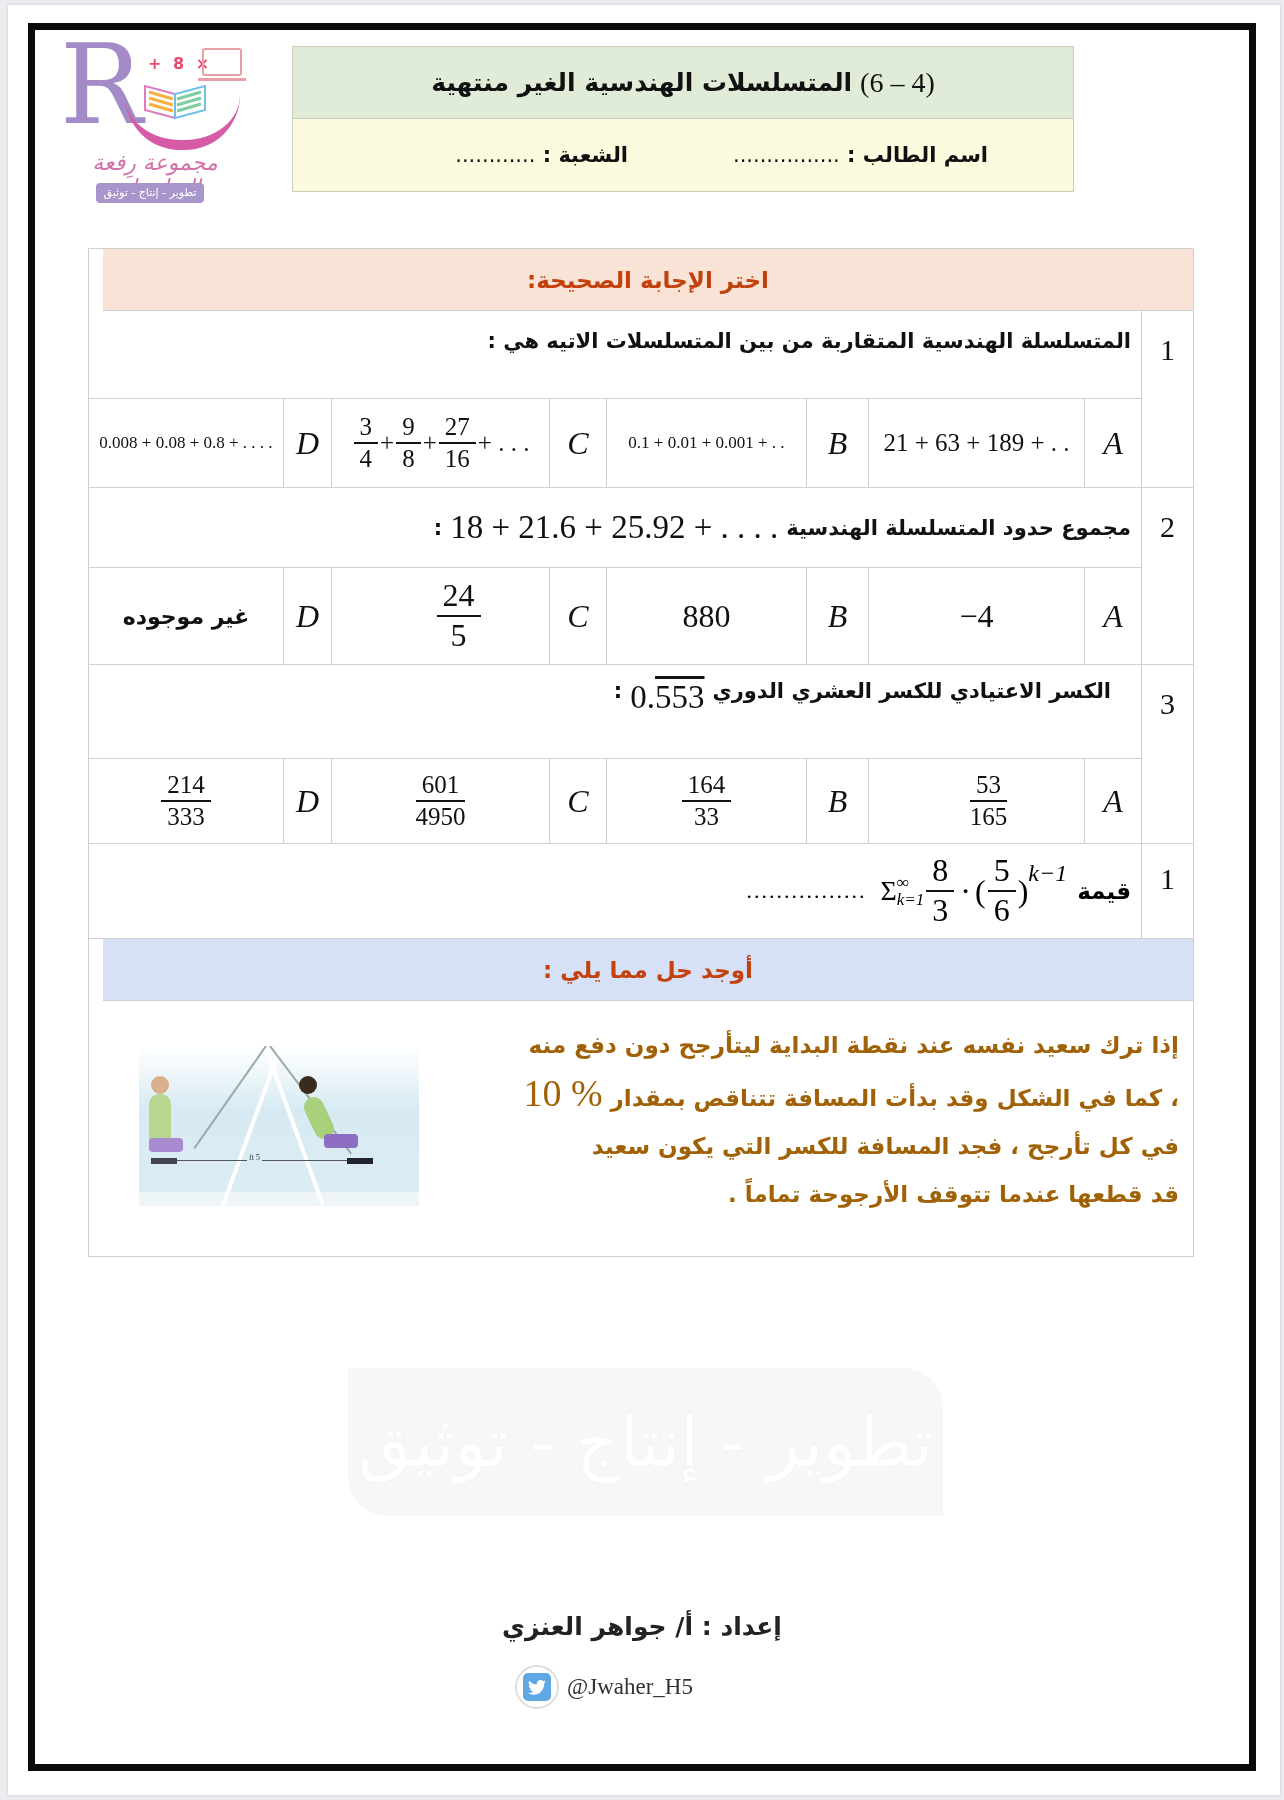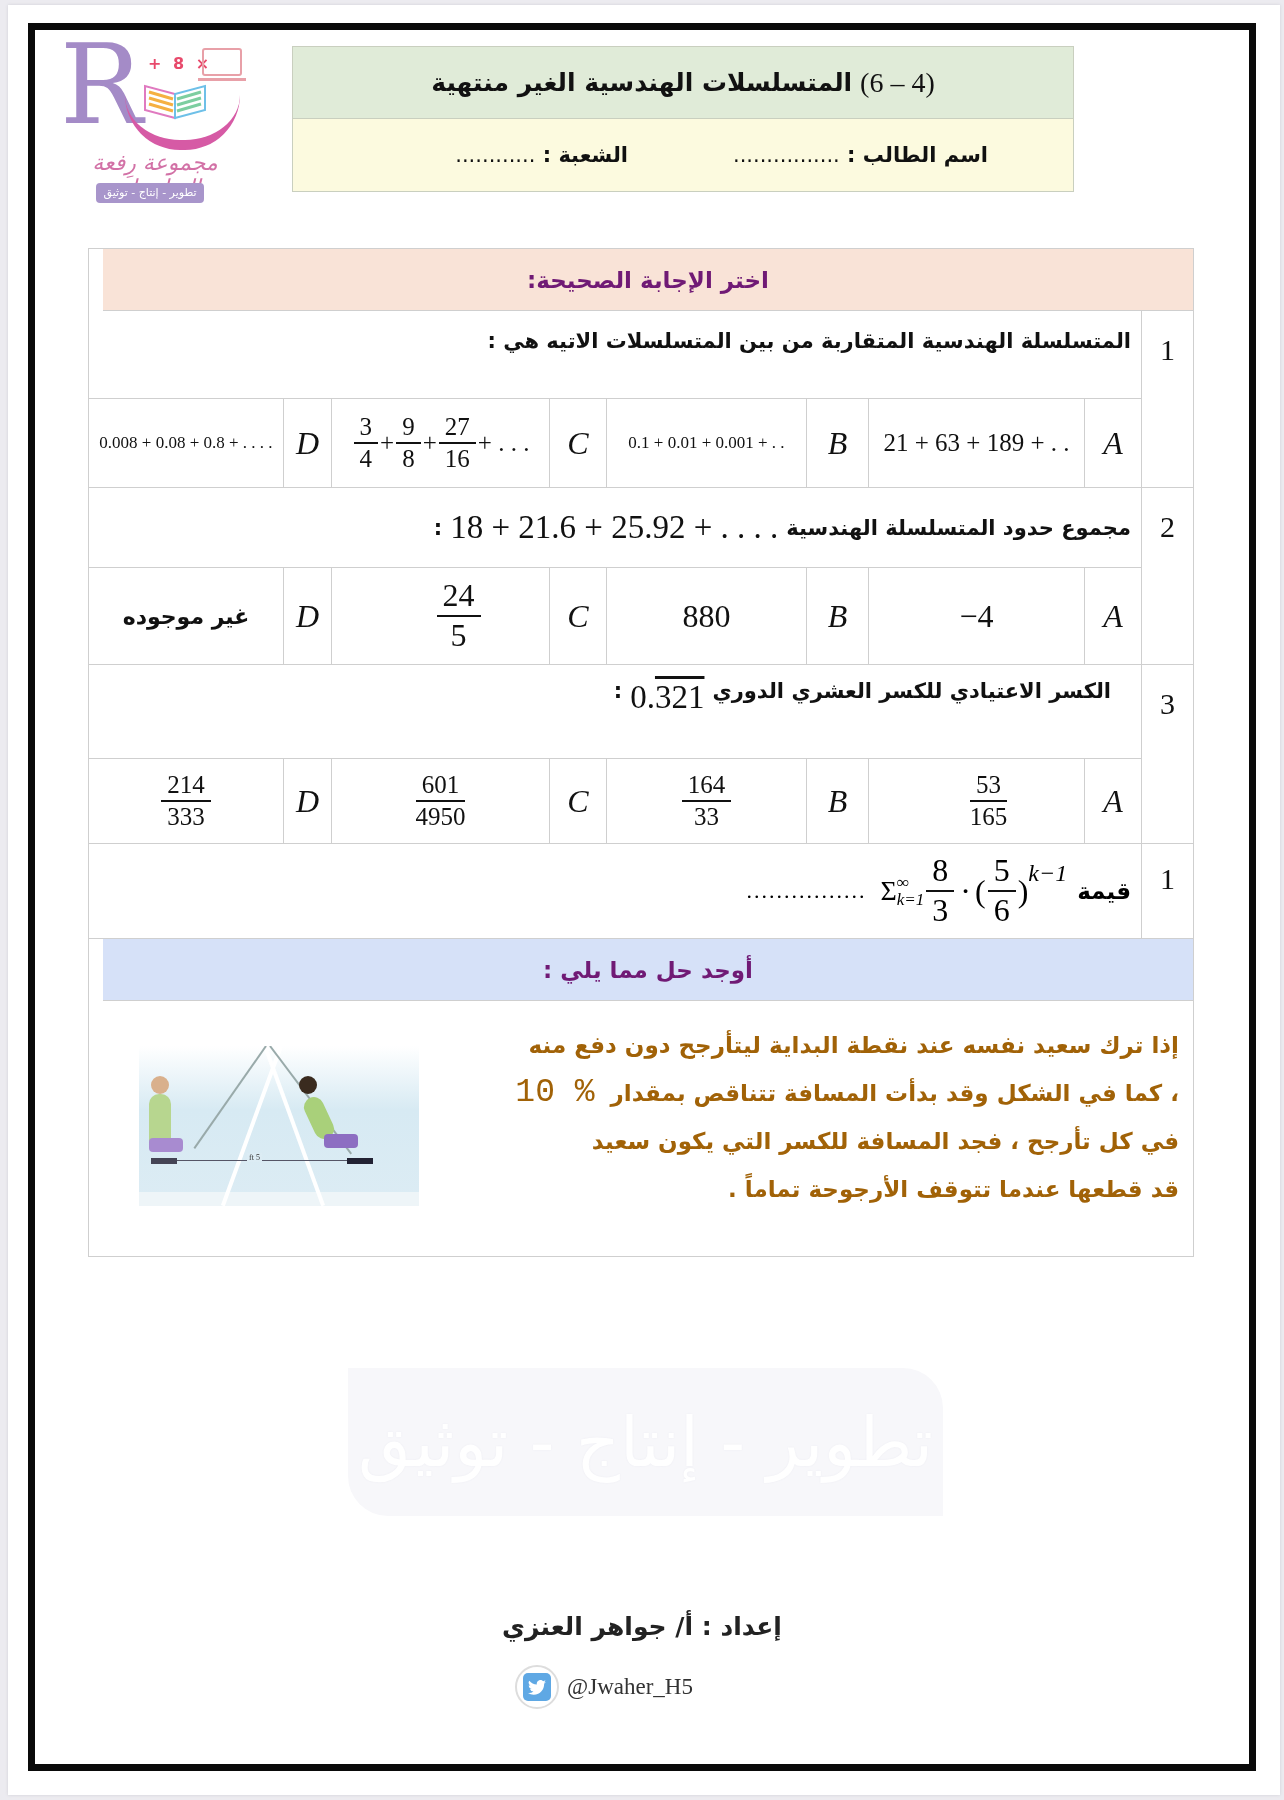--- a/index.html
+++ b/index.html
@@ -22,21 +22,21 @@
   
   .hdr { position: absolute; left: 292px; top: 46px; width: 782px; height: 146px; border: 1px solid #c9cfbf; }
   .hdr-title { height: 72px; background: #e0ebd8; border-bottom: 1px solid #c9cfbf; display: flex; align-items: center; justify-content: center; direction: rtl; font-size: 25px; font-weight: bold; color: #111; }
   .hdr-title .num { font-family: "Liberation Serif", serif; font-weight: normal; font-size: 28px; margin-left: 8px; }
   .hdr-fields { height: 72px; background: #fcfadf; display: flex; align-items: center; direction: rtl; font-size: 21px; font-weight: bold; color: #111; padding-right: 85px; }
   .hdr-fields .dots { font-weight: normal; letter-spacing: 1px; }
   .fld-student { width: 360px; }
 
   
   .tbl { position: absolute; left: 88px; top: 248px; width: 1106px; border: 1px solid #cfcfcf; direction: rtl; }
-  .sec-head { display: flex; align-items: center; justify-content: center; font-size: 23px; font-weight: bold; color: #701a75; border-bottom: 1px solid #cfcfcf; margin-left: 14px; }
+  .sec-head { display: flex; align-items: center; justify-content: center; font-size: 23px; font-weight: bold; color: #c2410c; border-bottom: 1px solid #cfcfcf; margin-left: 14px; }
   .sec-pink { background: #f9e3d7; height: 62px; }
   .sec-yellow { background: #fbf1d6; height: 62px; }
   .sec-blue { background: #d6e1f8; height: 62px; }
   .q { display: flex; border-bottom: 1px solid #cfcfcf; }
   .q-num { width: 52px; border-left: 1px solid #cfcfcf; font-family: "Liberation Serif", serif; font-size: 30px; text-align: center; padding-top: 22px; color: #111; }
   .q-body { flex: 1; }
   .q-stem { display: flex; align-items: center; padding-right: 10px; font-size: 21px; font-weight: bold; color: #111; border-bottom: 1px solid #cfcfcf; }
   .q-stem .math { font-family: "Liberation Serif", serif; font-weight: normal; font-size: 33px; margin: 0 8px; direction: ltr; }
   .opts { display: flex; }
   .opt-l { width: 57px; border-left: 1px solid #cfcfcf; display: flex; align-items: center; justify-content: center; font-family: "Liberation Serif", serif; font-style: italic; font-size: 32px; color: #111; }
@@ -50,21 +50,21 @@
   .ar-bold { font-family: "DejaVu Sans", sans-serif; font-weight: bold; font-size: 22px; direction: rtl; }
   .over { text-decoration: overline; }
 
   .fill-row { display: flex; height: 95px; border-bottom: 1px solid #cfcfcf; }
   .fill-body { flex: 1; display: flex; align-items: center; padding-right: 10px; font-size: 23px; font-weight: bold; }
   .fill-body .math { font-family: "Liberation Serif", serif; font-weight: normal; font-size: 32px; direction: ltr; display: inline-flex; align-items: center; margin-right: 10px; }
   .fill-body .dots { font-family: "Liberation Serif", serif; font-weight: normal; font-size: 22px; letter-spacing: 2px; margin-right: 14px; direction: ltr; }
 
   .prob { height: 255px; display: flex; direction: rtl; position: relative; }
   .prob-text { width: 680px; padding: 20px 14px 0 0; font-size: 23px; font-weight: bold; line-height: 48px; color: #a16207; }
-  .prob-text .pct { font-family: Liberation Mono, monospace; font-weight: normal; font-size: 33px; margin-right: 16px; direction: ltr; display: inline-block; }
+  .prob-text .pct { font-family: Liberation Serif, serif; font-weight: normal; font-size: 38px; margin-right: 8px; direction: ltr; display: inline-block; }
   .swing { position: absolute; left: 50px; top: 45px; width: 280px; height: 160px; background: linear-gradient(180deg, #ffffff 0%, #d7eaf3 40%, #dcecf4 100%); overflow: hidden; }
   .swing-a1 { position: absolute; left: 140px; top: 0; width: 4px; height: 170px; background: #fff; transform-origin: top; transform: rotate(20deg); }
   .swing-a2 { position: absolute; left: 124px; top: 0; width: 4px; height: 170px; background: #fff; transform-origin: top; transform: rotate(-20deg); }
   .swing-c1 { position: absolute; left: 126px; top: 0; width: 2px; height: 125px; background: #9aa; transform-origin: top; transform: rotate(35deg); }
   .swing-c2 { position: absolute; left: 130px; top: 0; width: 2px; height: 135px; background: #9aa; transform-origin: top; transform: rotate(-37deg); }
   .kid1 { position: absolute; left: 10px; top: 48px; width: 22px; height: 50px; background: #b7d68f; border-radius: 10px 10px 4px 4px; }
   .kid1h { position: absolute; left: 12px; top: 30px; width: 18px; height: 18px; border-radius: 50%; background: #d9b08c; }
   .kid1p { position: absolute; left: 10px; top: 92px; width: 34px; height: 14px; background: #a88bd0; border-radius: 4px; }
   .kid2 { position: absolute; left: 170px; top: 50px; width: 20px; height: 44px; background: #a9d07a; border-radius: 10px; transform: rotate(-25deg); }
   .kid2h { position: absolute; left: 160px; top: 30px; width: 18px; height: 18px; border-radius: 50%; background: #3a2b1f; }
@@ -185,21 +185,21 @@
         <div class="opt-v ar-bold" style="flex:1;">غير موجوده</div>
       </div>
     </div>
   </div>
 
   <div class="q">
     <div class="q-num">3</div>
     <div class="q-body">
       <div class="q-stem" style="height:94px; align-items:flex-start; padding-top:14px; padding-right:30px;">
         <span>الكسر الاعتيادي للكسر العشري الدوري</span>
-        <span class="math"><span>0.</span><span class="over">321</span></span>
+        <span class="math"><span>0.</span><span class="over">553</span></span>
         <span>:</span>
       </div>
       <div class="opts" style="height:84px;">
         <div class="opt-l">A</div>
         <div class="opt-v mid" style="width:216px;padding-left:24px;">
           <span class="frac">
               <span class="n">53</span>
               <span class="d">165</span>
             </span>
         </div>

